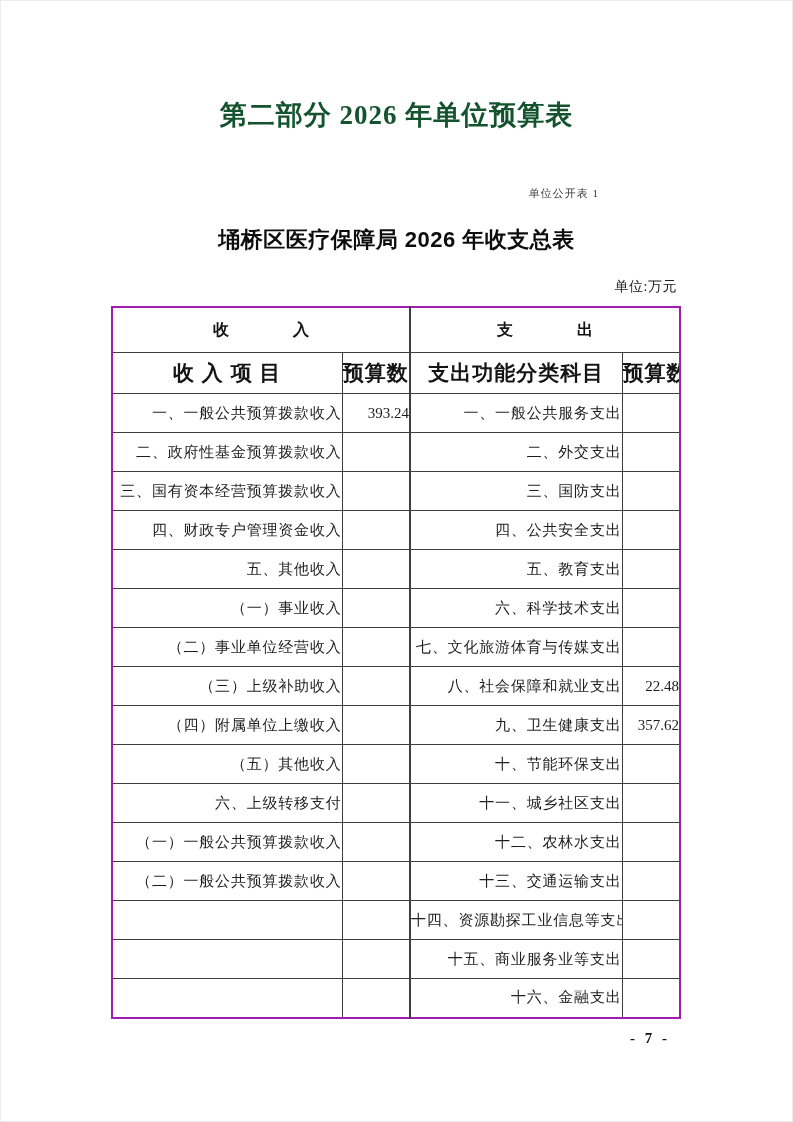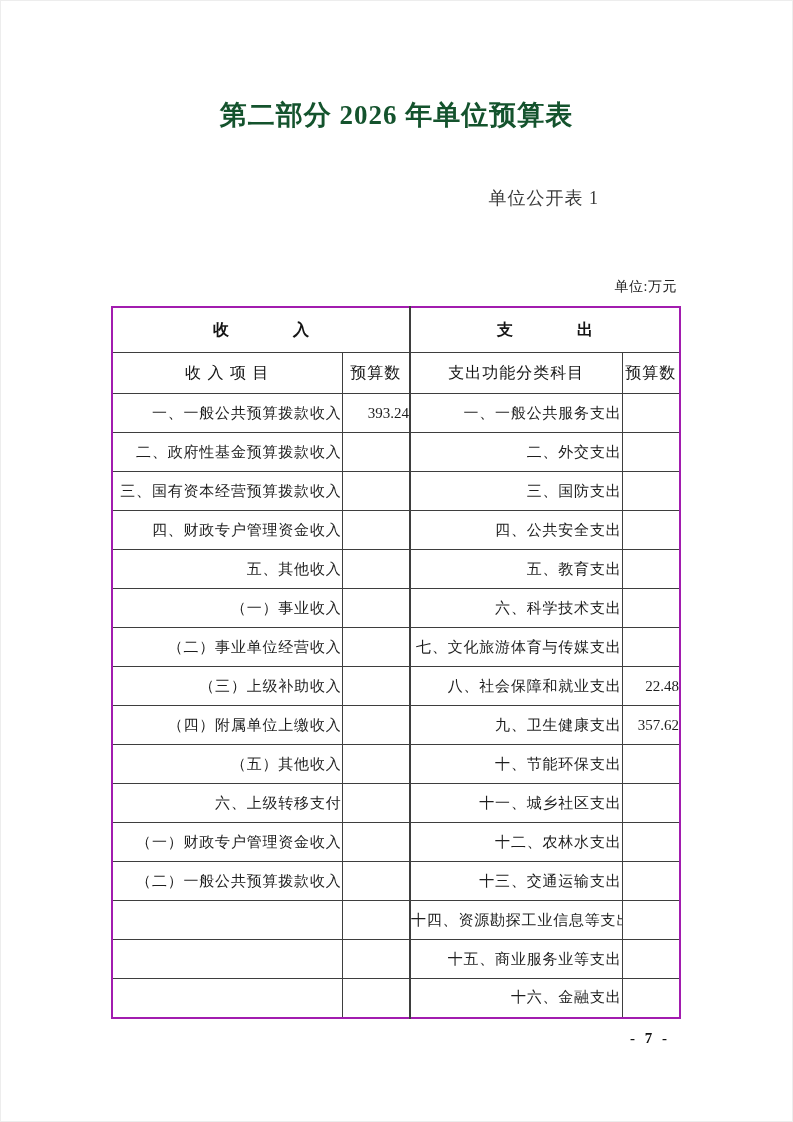--- a/index.html
+++ b/index.html
@@ -27,21 +27,21 @@
     text-align: center;
     font-size: 27px;
     font-weight: 700;
     letter-spacing: 1px;
     color: #14532d;
   }
   .table-note {
     position: absolute;
     top: 185px;
     right: 193px;
-    font-size: 18px;
+    font-size: 11px;
     letter-spacing: 1px;
     color: #3a3a3a;
   }
   .table-title {
     position: absolute;
     top: 224px;
     left: 0;
     width: 100%;
     margin: 0;
     text-align: center;
@@ -82,22 +82,22 @@
     font-weight: 700;
     text-align: center;
     color: #141414;
   }
   .budget-table tr.group-row th:nth-child(2) {
     border-left-width: 2px;
   }
   .budget-table tr.col-row th {
     height: 40px;
     font-family: "Liberation Sans", "DejaVu Sans", sans-serif;
-    font-size: 16px;
-    font-weight: 400;
+    font-size: 21px;
+    font-weight: 700;
     letter-spacing: 1px;
     color: #141414;
   }
   .budget-table tr.col-row th:nth-child(3),
   .budget-table tbody td:nth-child(3) {
     border-left-width: 2px;
   }
   .budget-table tbody tr {
     height: 39px;
   }
@@ -132,20 +132,21 @@
 </style>
 </head>
 <body>
 
 <div class="page">
 
   <h1 class="main-title">第二部分 2026 年单位预算表</h1>
 
   <div class="table-note">单位公开表 1</div>
 
+  <h2 class="table-title">埇桥区医疗保障局 2026 年收支总表</h2>
 
   <div class="unit-note">单位:万元</div>
 
   <table class="budget-table">
     <colgroup>
       <col style="width:230px">
       <col style="width:68px">
       <col style="width:212px">
       <col style="width:58px">
     </colgroup>
@@ -222,21 +223,21 @@
           <td class="cell-item">十、节能环保支出</td>
           <td class="cell-num"></td>
         </tr>
         <tr>
           <td class="cell-item">六、上级转移支付</td>
           <td class="cell-num"></td>
           <td class="cell-item">十一、城乡社区支出</td>
           <td class="cell-num"></td>
         </tr>
         <tr>
-          <td class="cell-item indent">（一）财政专户管理资金收入</td>
+          <td class="cell-item indent">（一）一般公共预算拨款收入</td>
           <td class="cell-num"></td>
           <td class="cell-item">十二、农林水支出</td>
           <td class="cell-num"></td>
         </tr>
         <tr>
           <td class="cell-item indent">（二）一般公共预算拨款收入</td>
           <td class="cell-num"></td>
           <td class="cell-item">十三、交通运输支出</td>
           <td class="cell-num"></td>
         </tr>

